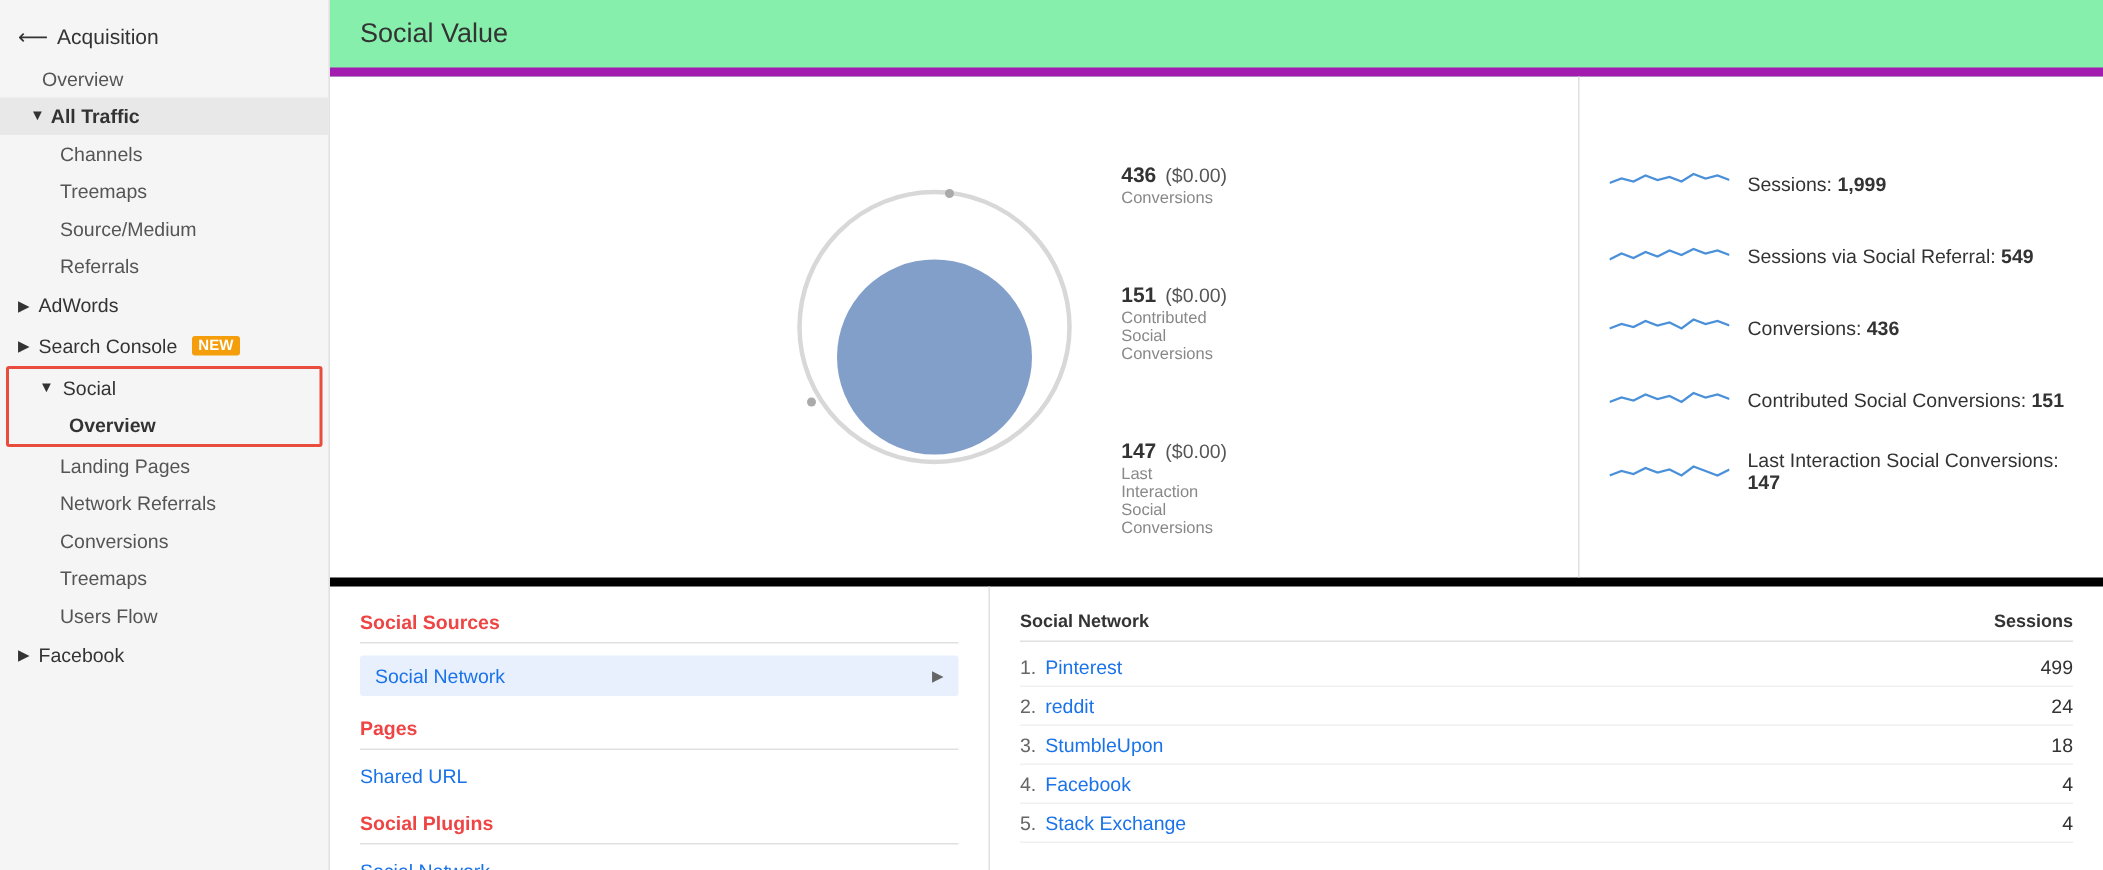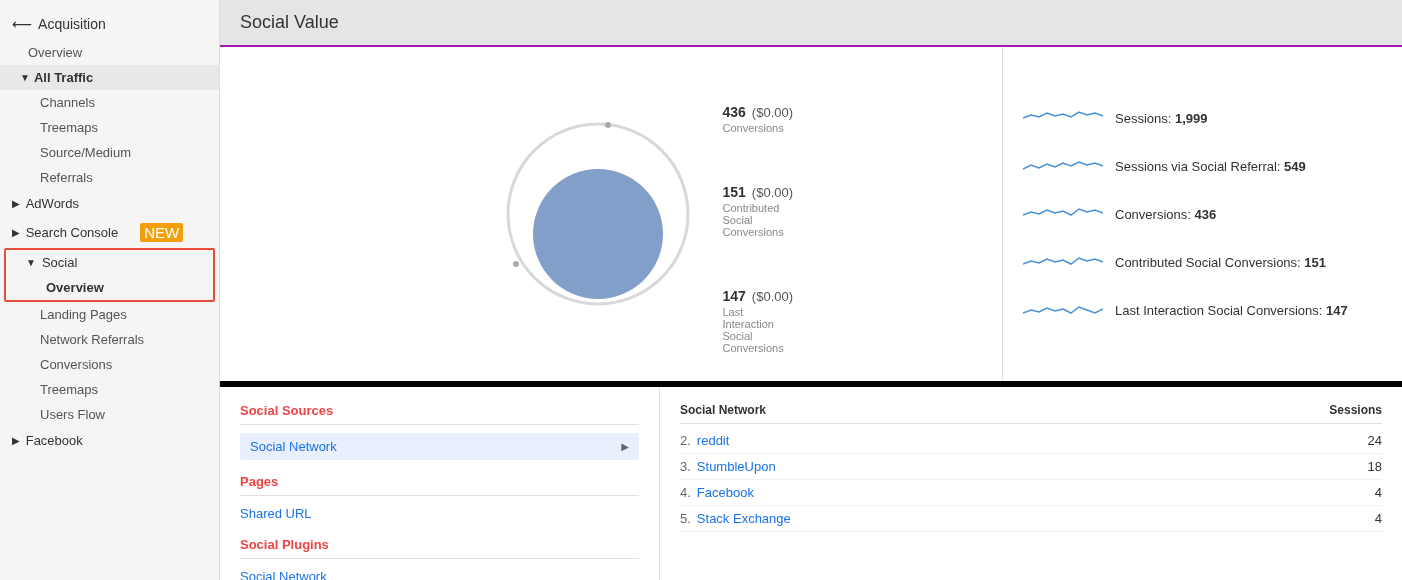--- a/index.html
+++ b/index.html
@@ -41,46 +41,46 @@
       align-items: center;
       padding: 5px 12px 5px 20px;
       font-size: 13px;
       color: #333;
       cursor: pointer;
       gap: 6px;
     }
     .badge-new {
       background: #f59e0b;
       color: #fff;
-      font-size: 15px;
-      font-weight: normal;
+      font-size: 10px;
+      font-weight: bold;
       padding: 1px 4px;
       border-radius: 2px;
-      margin-left: 16px;
+      margin-left: 4px;
     }
     .acquisition-header {
       display: flex;
       align-items: center;
       padding: 8px 12px;
       font-size: 14px;
       font-weight: 500;
       color: #333;
       gap: 6px;
     }
 
     
     .main-content {
       flex: 1;
       overflow-y: auto;
       padding: 0;
     }
     .page-title-bar {
       padding: 12px 20px;
-      border-bottom: 2px solid #a21caf;
-      background: #e5e5e5;
+      border-bottom: 6px solid #a21caf;
+      background: #86efac;
     }
     .page-title {
       font-size: 18px;
       font-weight: 400;
       color: #333;
     }
 
     
     .social-value-section {
       display: flex;
@@ -115,21 +115,21 @@
       font-size: 13px;
       color: #555;
     }
     .chart-label-desc {
       font-size: 11px;
       color: #888;
     }
 
     
     .stats-panel {
-      width: 400px;
+      width: 350px;
       border-left: 1px solid #e0e0e0;
       padding: 20px;
       display: flex;
       flex-direction: column;
       gap: 18px;
       justify-content: center;
     }
     .stat-row {
       display: flex;
       align-items: center;
@@ -364,20 +364,24 @@
       </div>
     </div>
 
     <div class="right-panel">
       <div class="table-header-row">
         <span>Social Network</span>
         <span>Sessions</span>
       </div>
       <div>
         <div class="table-row">
+          <span><span class="table-rank">1.</span><a class="table-link" href="#">Pinterest</a></span>
+          <span class="table-sessions">499</span>
+        </div>
+        <div class="table-row">
           <span><span class="table-rank">2.</span><a class="table-link" href="#">reddit</a></span>
           <span class="table-sessions">24</span>
         </div>
         <div class="table-row">
           <span><span class="table-rank">3.</span><a class="table-link" href="#">StumbleUpon</a></span>
           <span class="table-sessions">18</span>
         </div>
         <div class="table-row">
           <span><span class="table-rank">4.</span><a class="table-link" href="#">Facebook</a></span>
           <span class="table-sessions">4</span>

